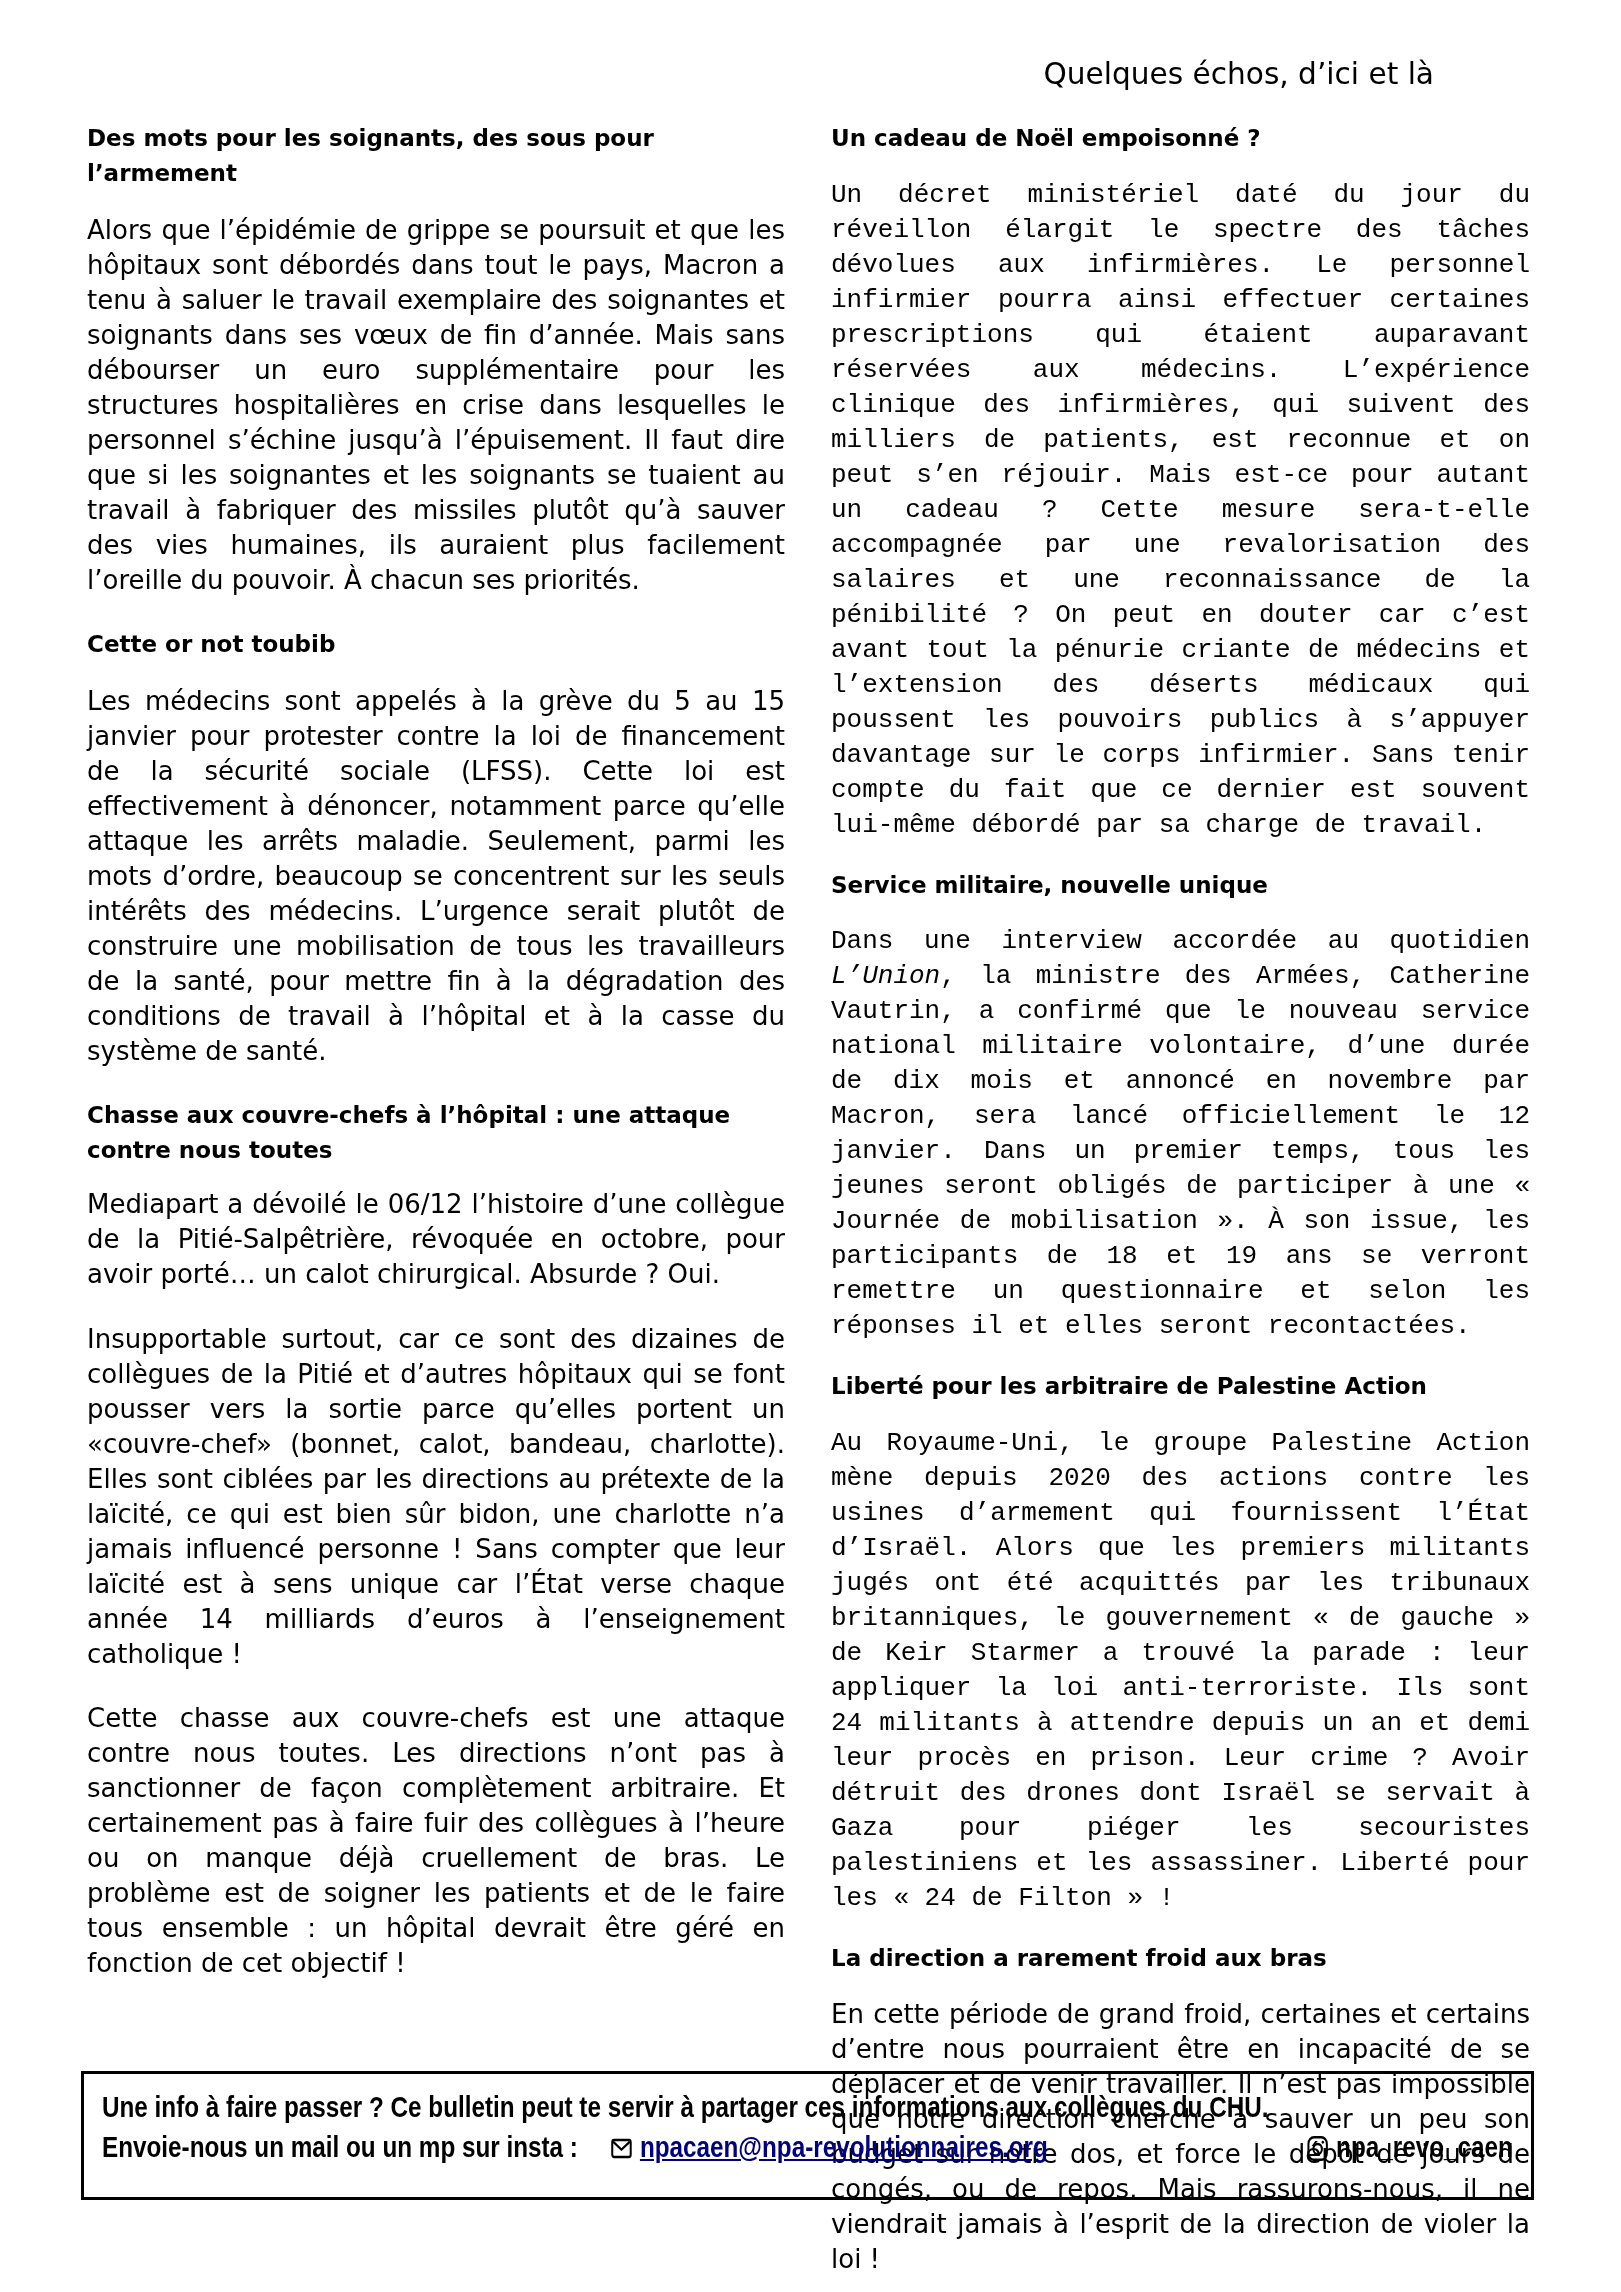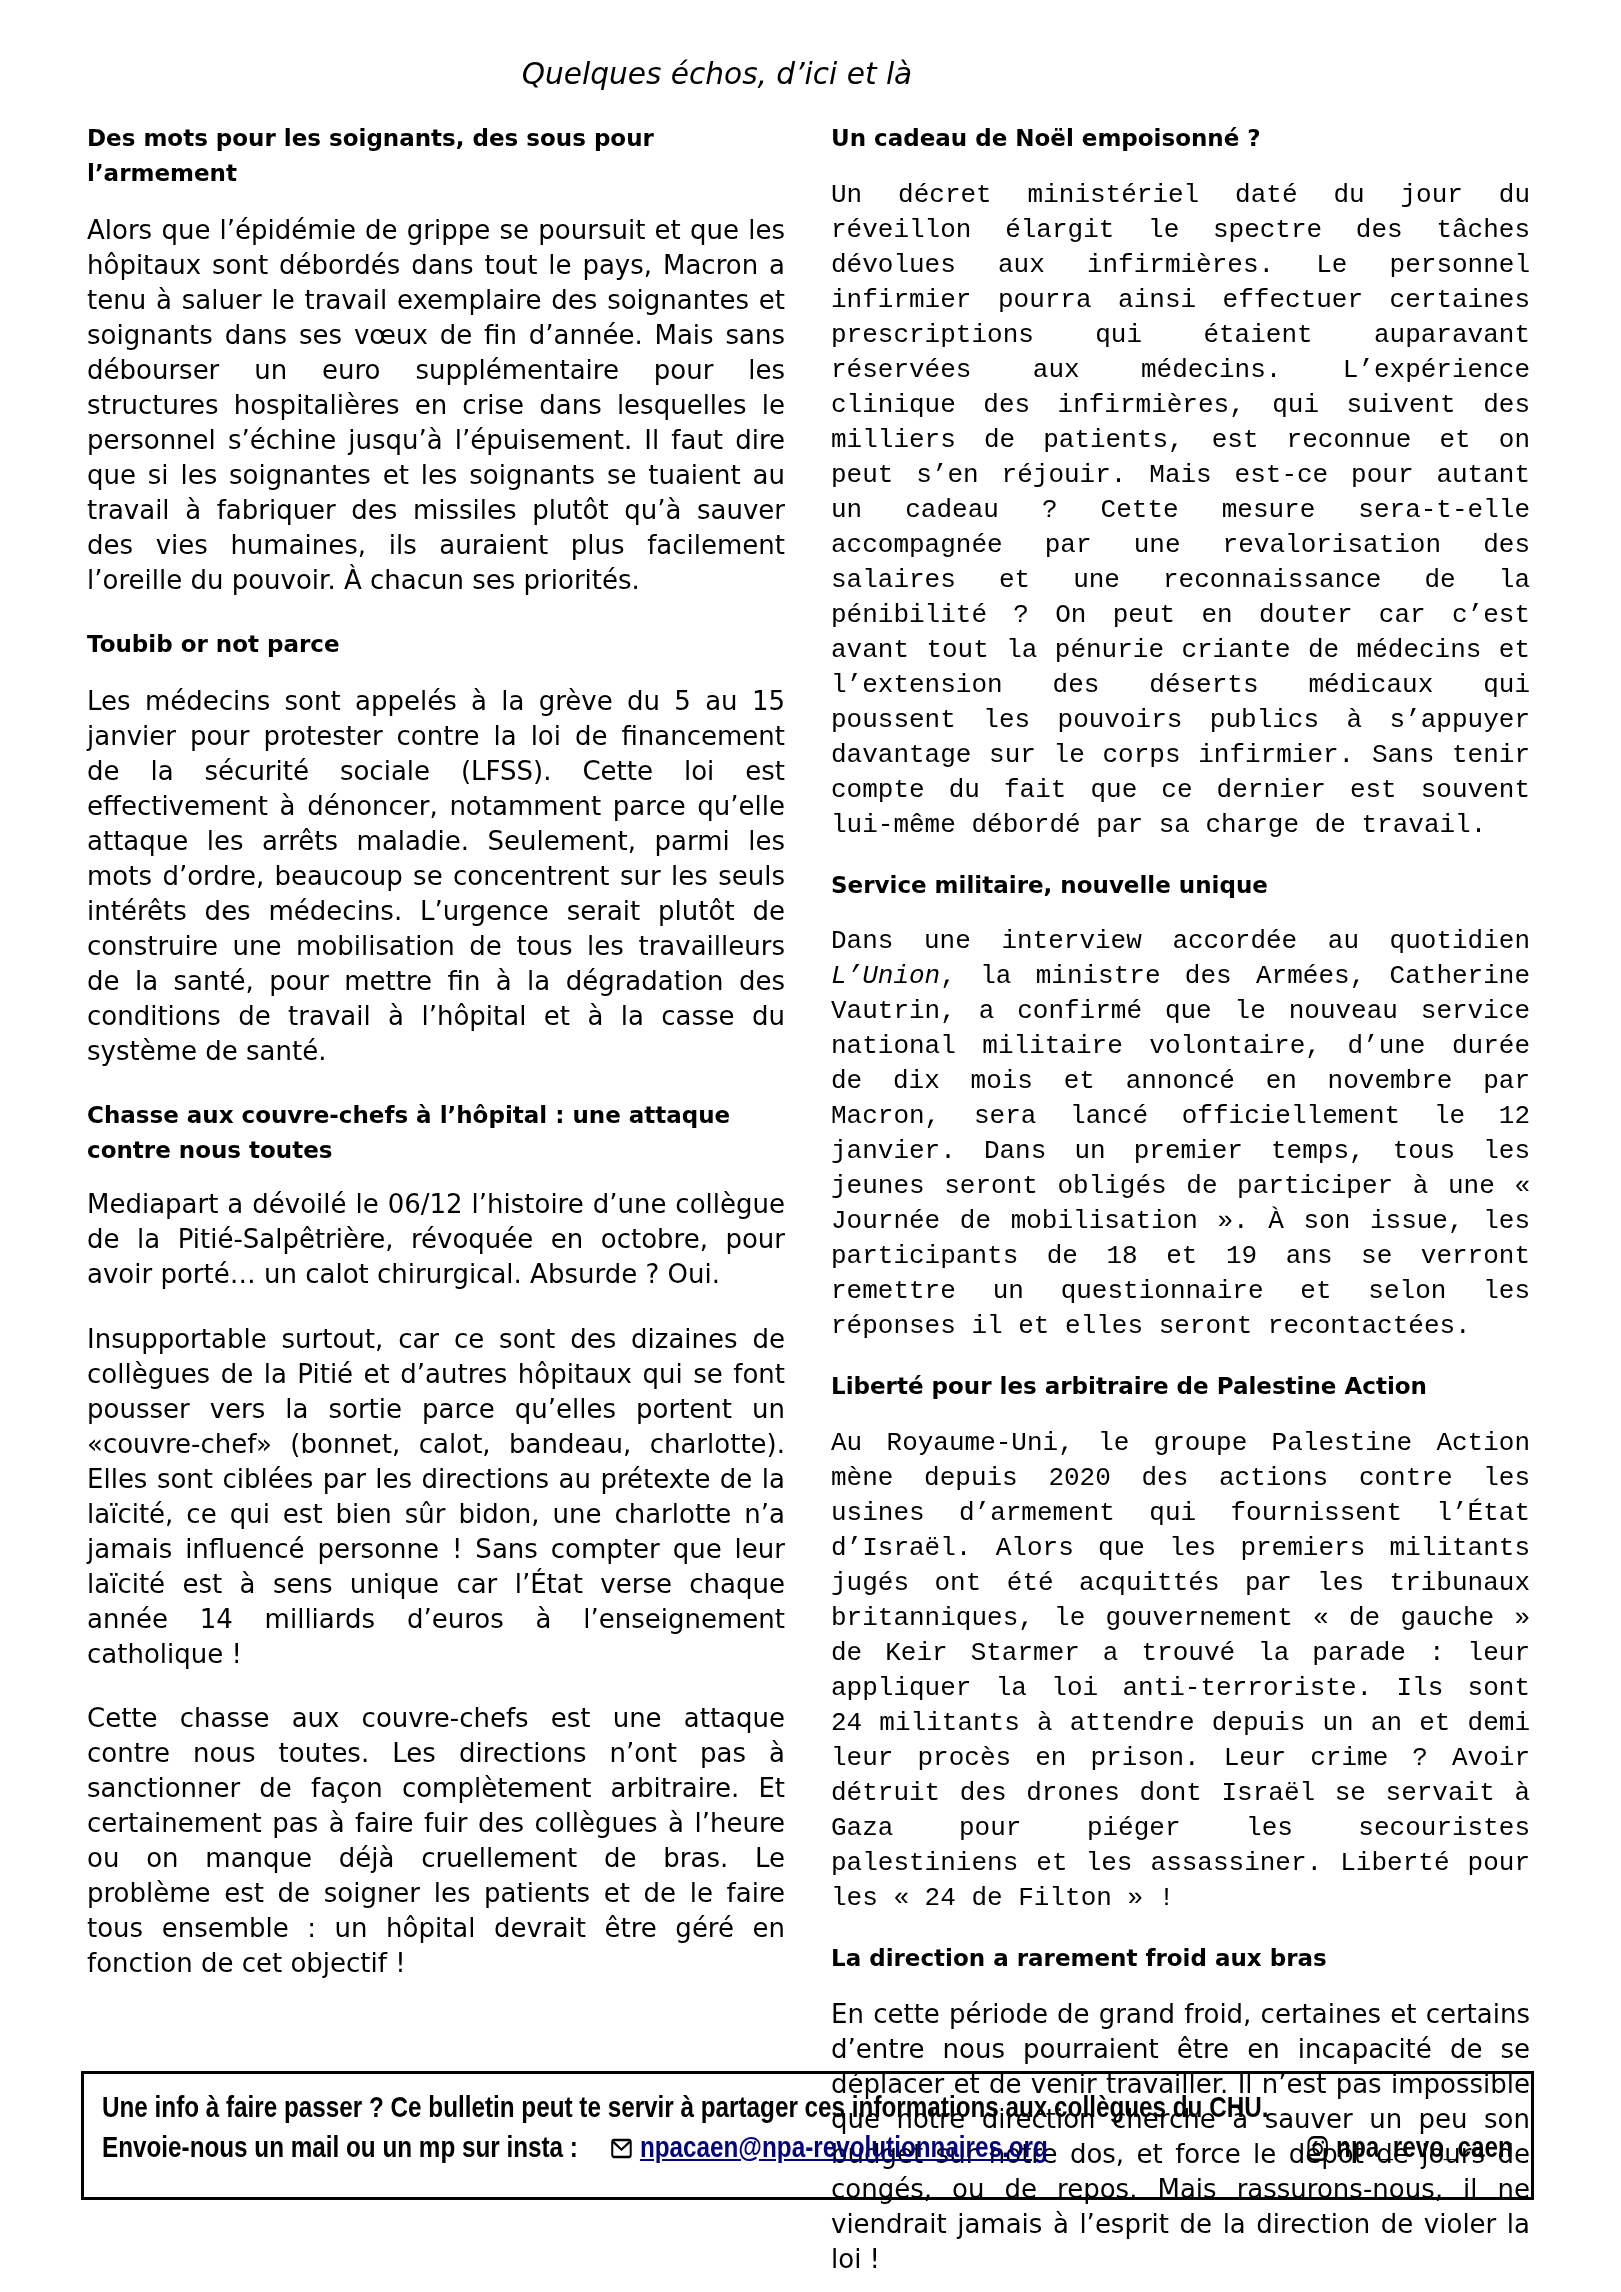--- a/index.html
+++ b/index.html
@@ -1,19 +1,19 @@
 <!DOCTYPE html>
 <html style="font-size:14.3px"><head>
 <meta charset="utf-8">
 <style>
   html, body { margin: 0; padding: 0; background: #ffffff; }
   body { width: 1622px; height: 2293px; position: relative; overflow: hidden; color: #000; }
   .page-title {
-    position: absolute; left: 0; top: 56px; width: 1434px; text-align: center;
-    font-family: "DejaVu Sans", sans-serif; font-style: italic; font-size: 29.6px; line-height: 36px;
+    position: absolute; left: 0; top: 56px; width: 1434px; text-align: right;
+    font-family: "DejaVu Sans", sans-serif; font-size: 29.6px; line-height: 36px;
   }
   .col { position: absolute; top: 121px; font-family: "DejaVu Sans", sans-serif; }
   .col-left { left: 87px; width: 698px; }
   .col-right { left: 831px; width: 699px; }
   .article-heading {
     font-weight: bold; font-size: 23px; line-height: 35px; margin: 0 0 21.5px 0;
     text-align: left;
   }
   .article-body {
     font-size: 26px; line-height: 35px; margin: 0 0 29.6px 0;
@@ -46,21 +46,21 @@
 <body>
 
 <div class="page-title">Quelques échos, d’ici et là</div>
 
 <div class="col col-left">
   <section class="article">
     <h2 class="article-heading">Des mots pour les soignants, des sous pour l’armement</h2>
     <p class="article-body">Alors que l’épidémie de grippe se poursuit et que les hôpitaux sont débordés dans tout le pays, Macron a tenu à saluer le travail exemplaire des soignantes et soignants dans ses vœux de fin d’année. Mais sans débourser un euro supplémentaire pour les structures hospitalières en crise dans lesquelles le personnel s’échine jusqu’à l’épuisement. Il faut dire que si les soignantes et les soignants se tuaient au travail à fabriquer des missiles plutôt qu’à sauver des vies humaines, ils auraient plus facilement l’oreille du pouvoir. À chacun ses priorités.</p>
   </section>
   <section class="article">
-    <h2 class="article-heading">Toubib or not parce</h2>
+    <h2 class="article-heading">Cette or not toubib</h2>
     <p class="article-body">Les médecins sont appelés à la grève du 5 au 15 janvier pour protester contre la loi de financement de la sécurité sociale (LFSS). Cette loi est effectivement à dénoncer, notamment parce qu’elle attaque les arrêts maladie. Seulement, parmi les mots d’ordre, beaucoup se concentrent sur les seuls intérêts des médecins. L’urgence serait plutôt de construire une mobilisation de tous les travailleurs de la santé, pour mettre fin à la dégradation des conditions de travail à l’hôpital et à la casse du système de santé.</p>
   </section>
   <section class="article">
     <h2 class="article-heading wrap">Chasse aux couvre-chefs à l’hôpital : une attaque contre nous toutes</h2>
     <p class="article-body">Mediapart a dévoilé le 06/12 l’histoire d’une collègue de la Pitié-Salpêtrière, révoquée en octobre, pour avoir porté… un calot chirurgical. Absurde ? Oui.</p>
     <p class="article-body">Insupportable surtout, car ce sont des dizaines de collègues de la Pitié et d’autres hôpitaux qui se font pousser vers la sortie parce qu’elles portent un «couvre-chef» (bonnet, calot, bandeau, charlotte). Elles sont ciblées par les directions au prétexte de la laïcité, ce qui est bien sûr bidon, une charlotte n’a jamais influencé personne ! Sans compter que leur laïcité est à sens unique car l’État verse chaque année 14 milliards d’euros à l’enseignement catholique !</p>
     <p class="article-body">Cette chasse aux couvre-chefs est une attaque contre nous toutes. Les directions n’ont pas à sanctionner de façon complètement arbitraire. Et certainement pas à faire fuir des collègues à l’heure ou on manque déjà cruellement de bras. Le problème est de soigner les patients et de le faire tous ensemble : un hôpital devrait être géré en fonction de cet objectif !</p>
   </section>
 </div>
 

